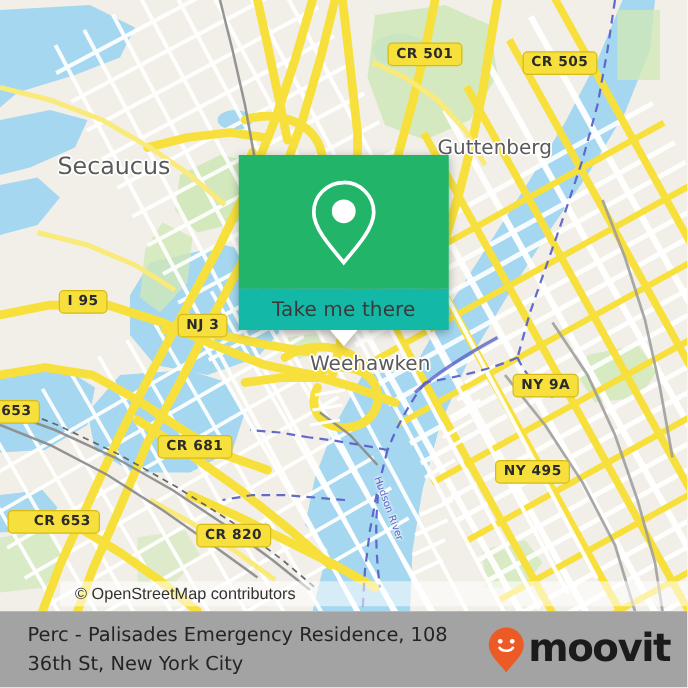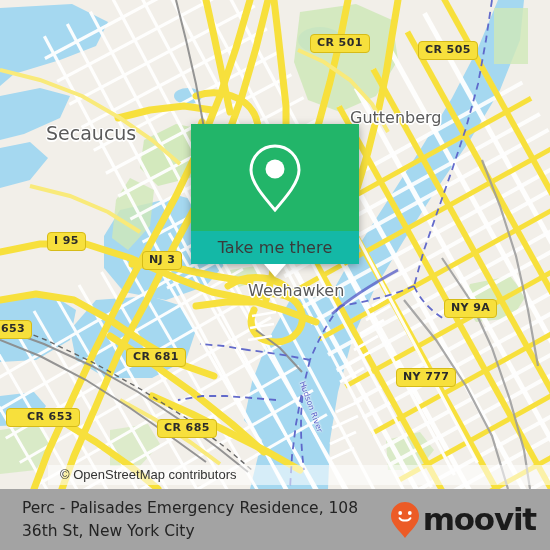--- a/index.html
+++ b/index.html
@@ -423,23 +423,23 @@
 
     <div class="place-label" style="left:248px; top:281px; font-size:16px;">Weehawken</div>
 
     <div class="shield" style="left:310px; top:34px;">CR 501</div>
     <div class="shield" style="left:418px; top:41px;">CR 505</div>
     <div class="shield" style="left:47px; top:232px;">I 95</div>
     <div class="shield" style="left:142px; top:251px;">NJ 3</div>
     <div class="shield" style="left:-6px; top:320px;">653</div>
     <div class="shield" style="left:6px; top:408px;padding-left:20px;">CR 653</div>
     <div class="shield" style="left:126px; top:348px;">CR 681</div>
-    <div class="shield" style="left:157px; top:419px;">CR 685</div>
-    <div class="shield" style="left:410px; top:299px;margin-left:34px;">NY 9A</div>
-    <div class="shield" style="left:396px; top:368px;">NY 777</div>
+    <div class="shield" style="left:157px; top:419px;">CR 820</div>
+    <div class="shield" style="left:410px; top:299px;">NY 9A</div>
+    <div class="shield" style="left:396px; top:368px;">NY 495</div>
 
     <div class="water-label" style="left:306px; top:380px; transform:rotate(70deg); transform-origin:left top;">Hudson River</div>
 
     <div id="attribution">© OpenStreetMap contributors</div>
 
     <div id="popup">
       <div id="popup-head">
         <svg width="58" height="72" viewBox="0 0 58 72">
           <path d="M29 4 C15.7 4 5 14.7 5 28 C5 40 17 54 29 68 C41 54 53 40 53 28
                    C53 14.7 42.3 4 29 4 Z" fill="none" stroke="#ffffff" stroke-width="3"></path>

